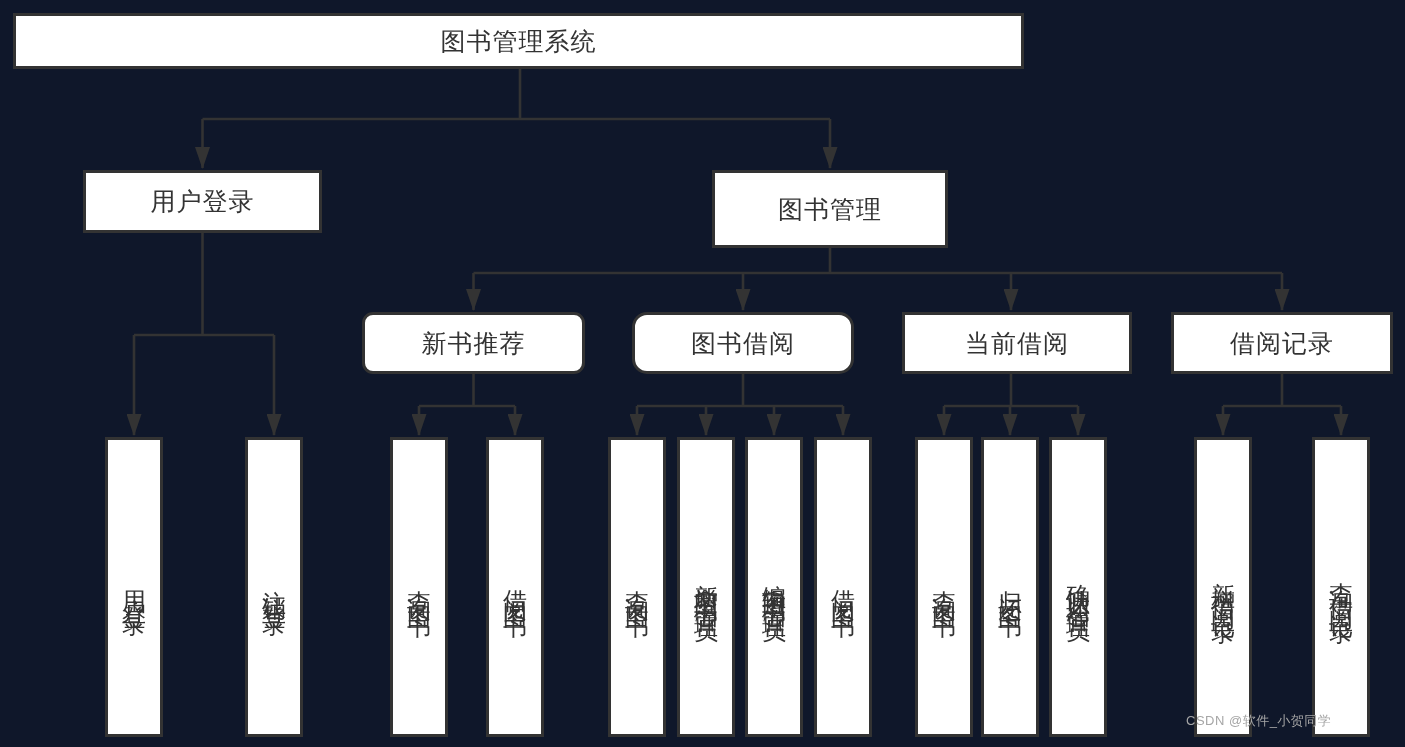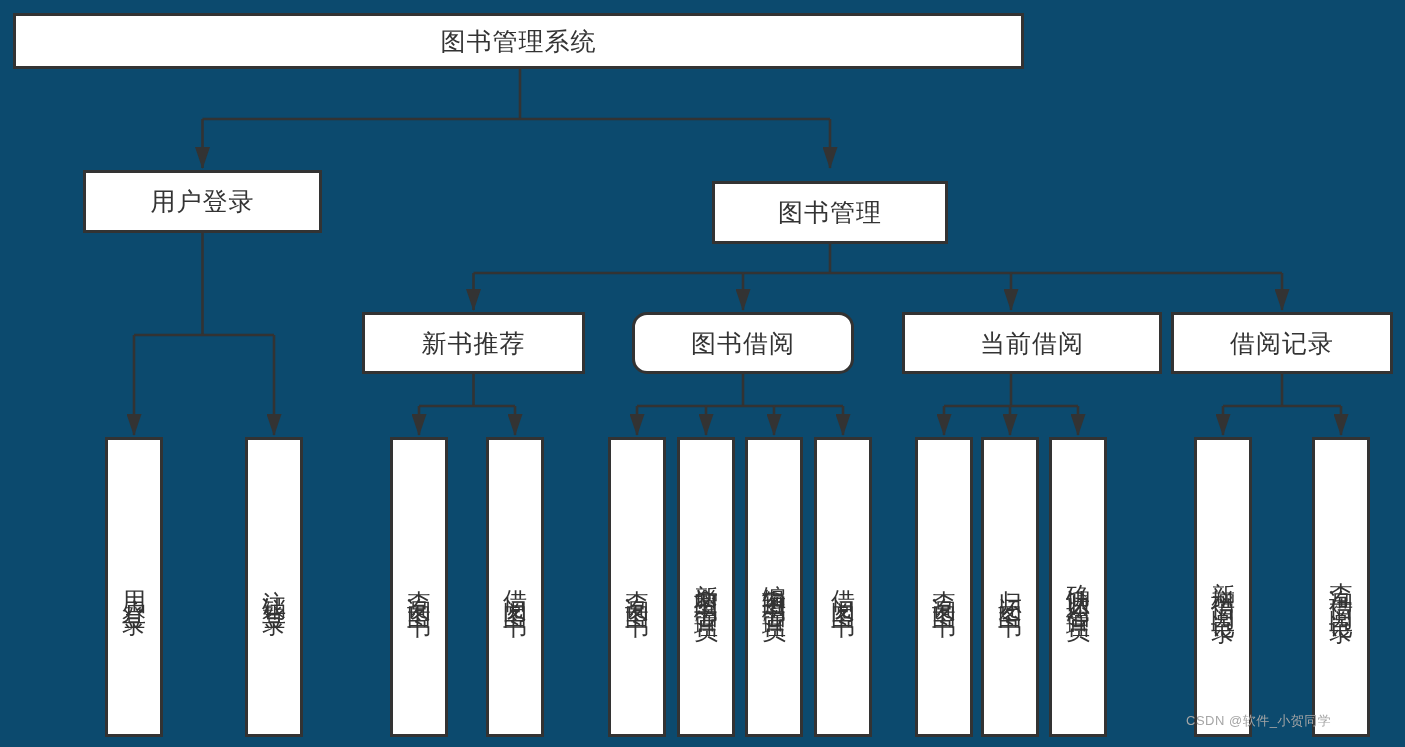--- a/index.html
+++ b/index.html
@@ -1,20 +1,20 @@
 <!DOCTYPE html>
 <html><head>
 <meta charset="utf-8">
 <style>
   html, body { margin: 0; padding: 0; background: #ffffff; }
   .stage {
     position: relative;
     width: 1405px;
     height: 747px;
-    background: #0c4a6e;
+    background: #0f172a;
     overflow: hidden;
     font-family: "Liberation Sans", sans-serif;
   }
   .wires {
     position: absolute;
     left: 0; top: 0;
     width: 1405px; height: 747px;
     pointer-events: none;
   }
   .box {
@@ -100,25 +100,25 @@
       <path d="M1282 374 V406"></path>
       <path d="M1223 406 H1341"></path>
       <path d="M1223 406 V435" marker-end="url(#ah)"></path>
       <path d="M1341 406 V435" marker-end="url(#ah)"></path>
     </g>
   </svg>
 
   <div class="box hbox" style="left:13px; top:13px; width:1011px; height:56px;">图书管理系统</div>
 
   <div class="box hbox" style="left:83px; top:170px; width:239px; height:63px;">用户登录</div>
-  <div class="box hbox" style="left:712px; top:170px; width:236px; height:63px;margin-top:11px;">图书管理</div>
+  <div class="box hbox" style="left:712px; top:170px; width:236px; height:78px;">图书管理</div>
 
-  <div class="box hbox" style="left:362px; top:312px; width:223px; height:62px;">新书推荐</div>
+  <div class="box hbox" style="left:362px; top:312px; width:223px; height:62px;border-radius:11px;">新书推荐</div>
   <div class="box hbox" style="left:632px; top:312px; width:222px; height:62px;border-radius:15px;">图书借阅</div>
-  <div class="box hbox" style="left:902px; top:312px; width:260px; height:62px;">当前借阅</div>
+  <div class="box hbox" style="left:902px; top:312px; width:230px; height:62px;">当前借阅</div>
   <div class="box hbox" style="left:1171px; top:312px; width:222px; height:62px;">借阅记录</div>
 
   <div class="box vbox" style="left:105px;">
     <span class="vtext">用户登录</span>
   </div>
   <div class="box vbox" style="left:245px;">
     <span class="vtext">注销登录</span>
   </div>
 
   <div class="box vbox" style="left:390px;">

